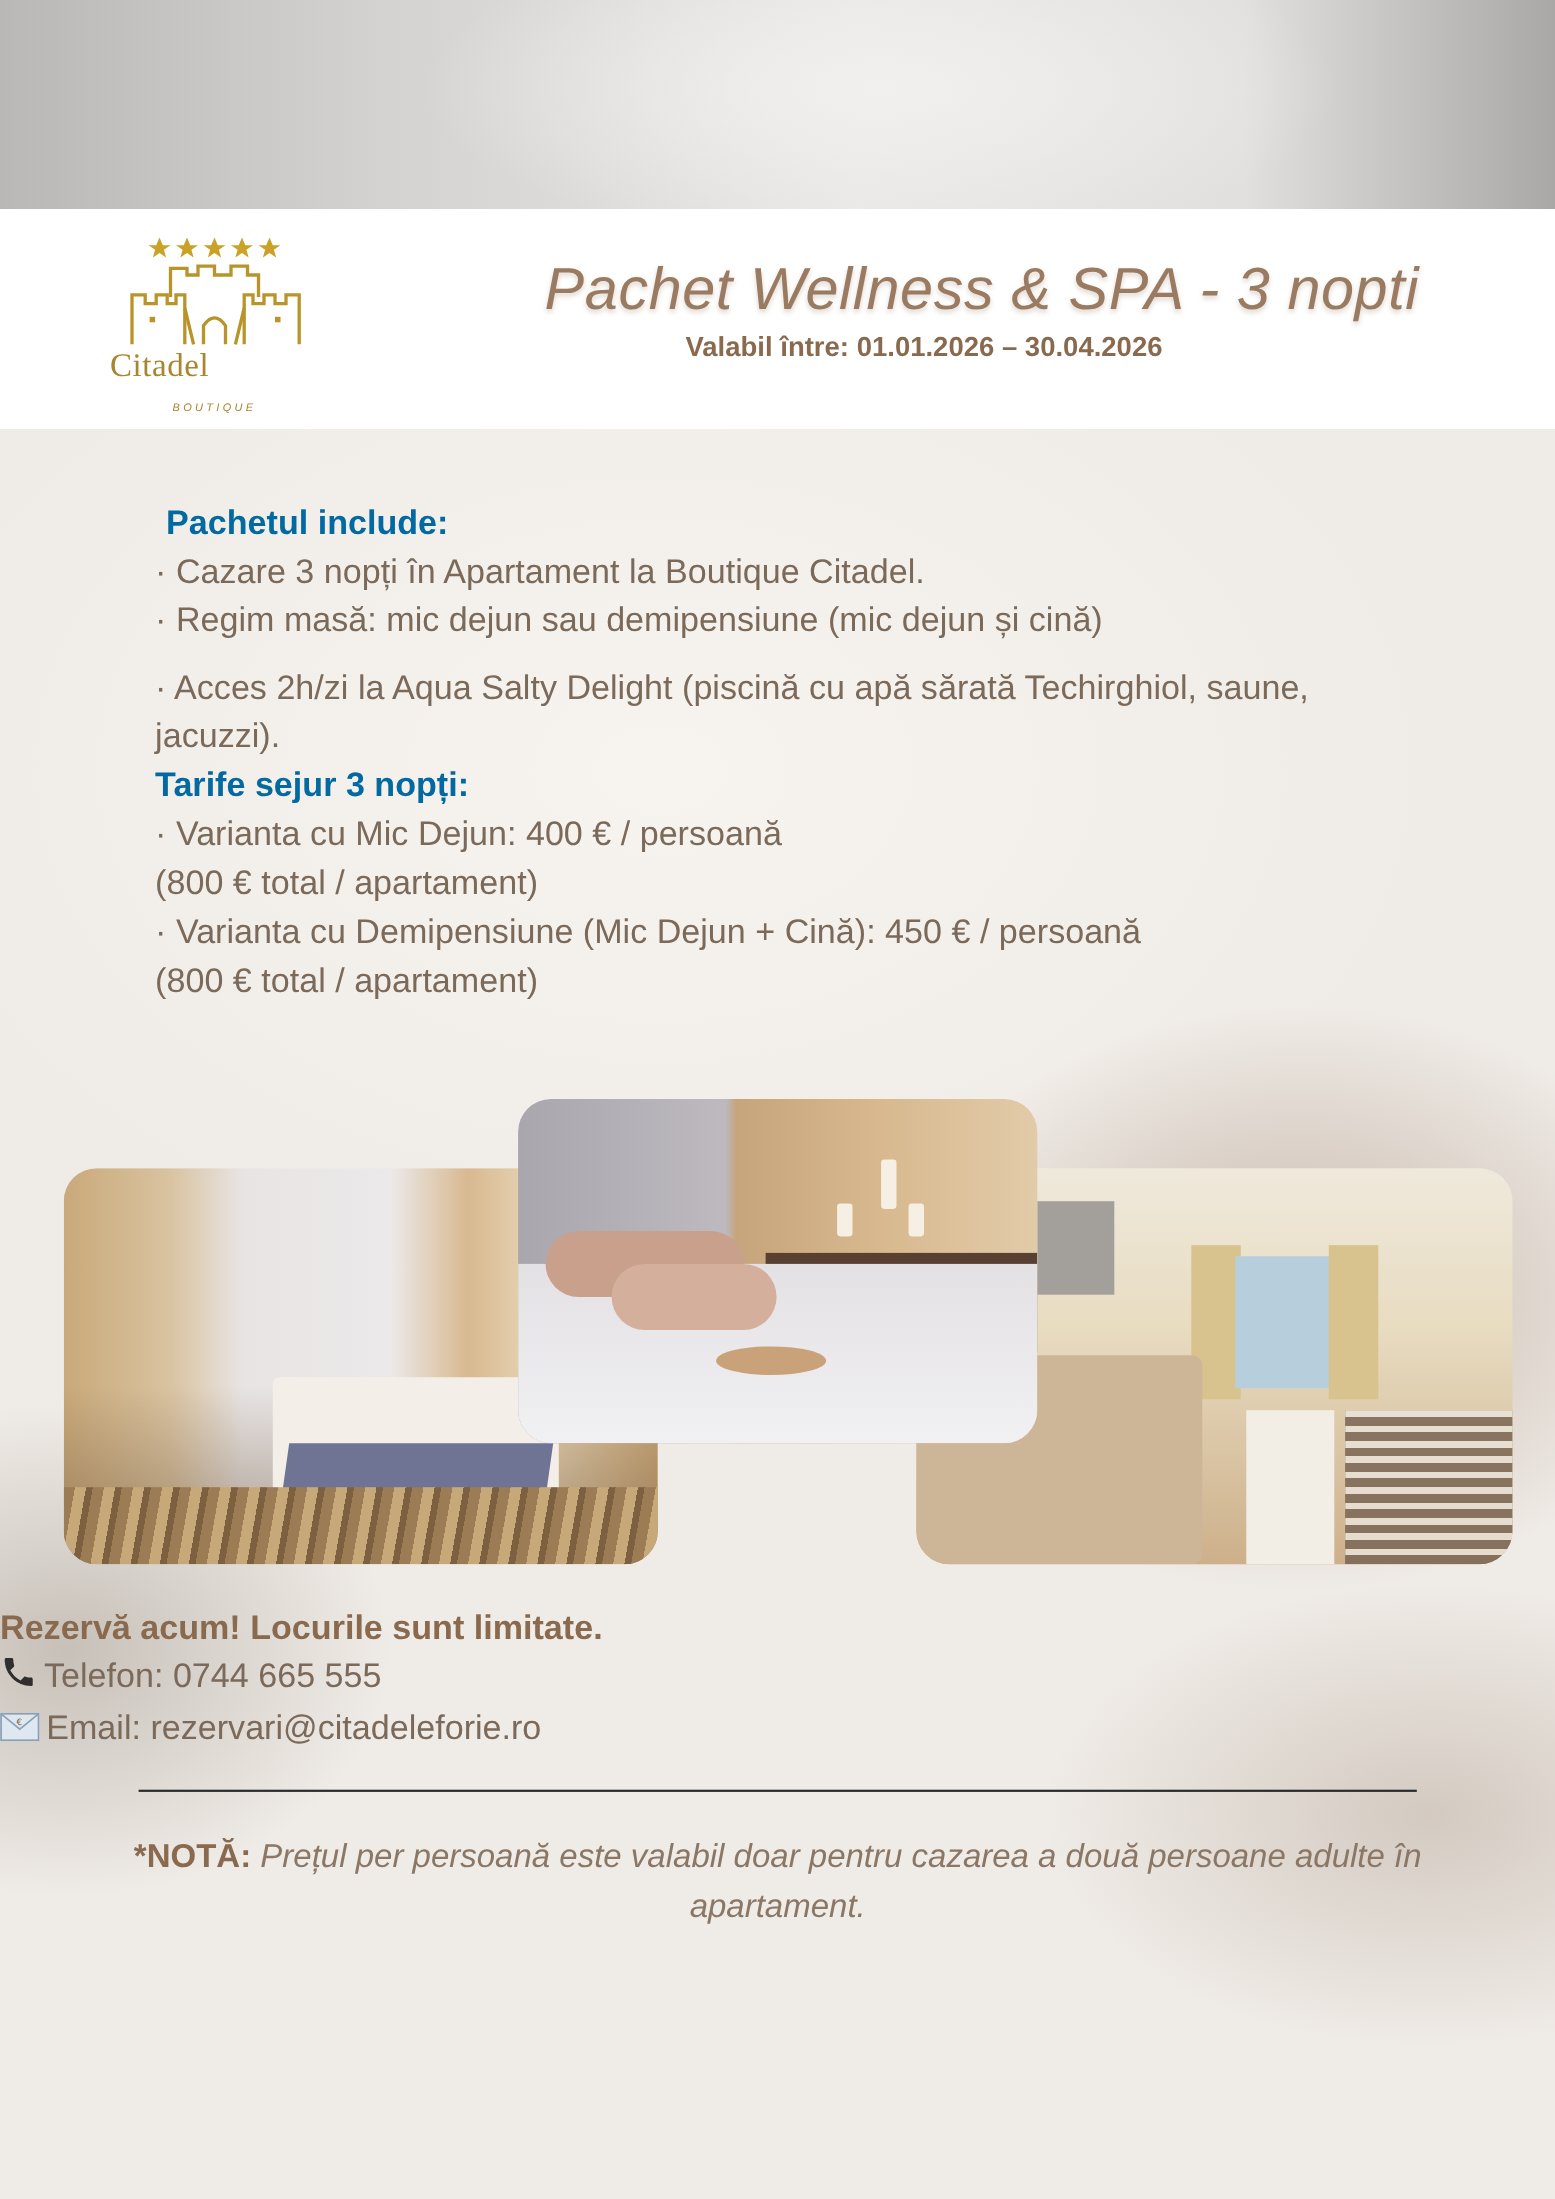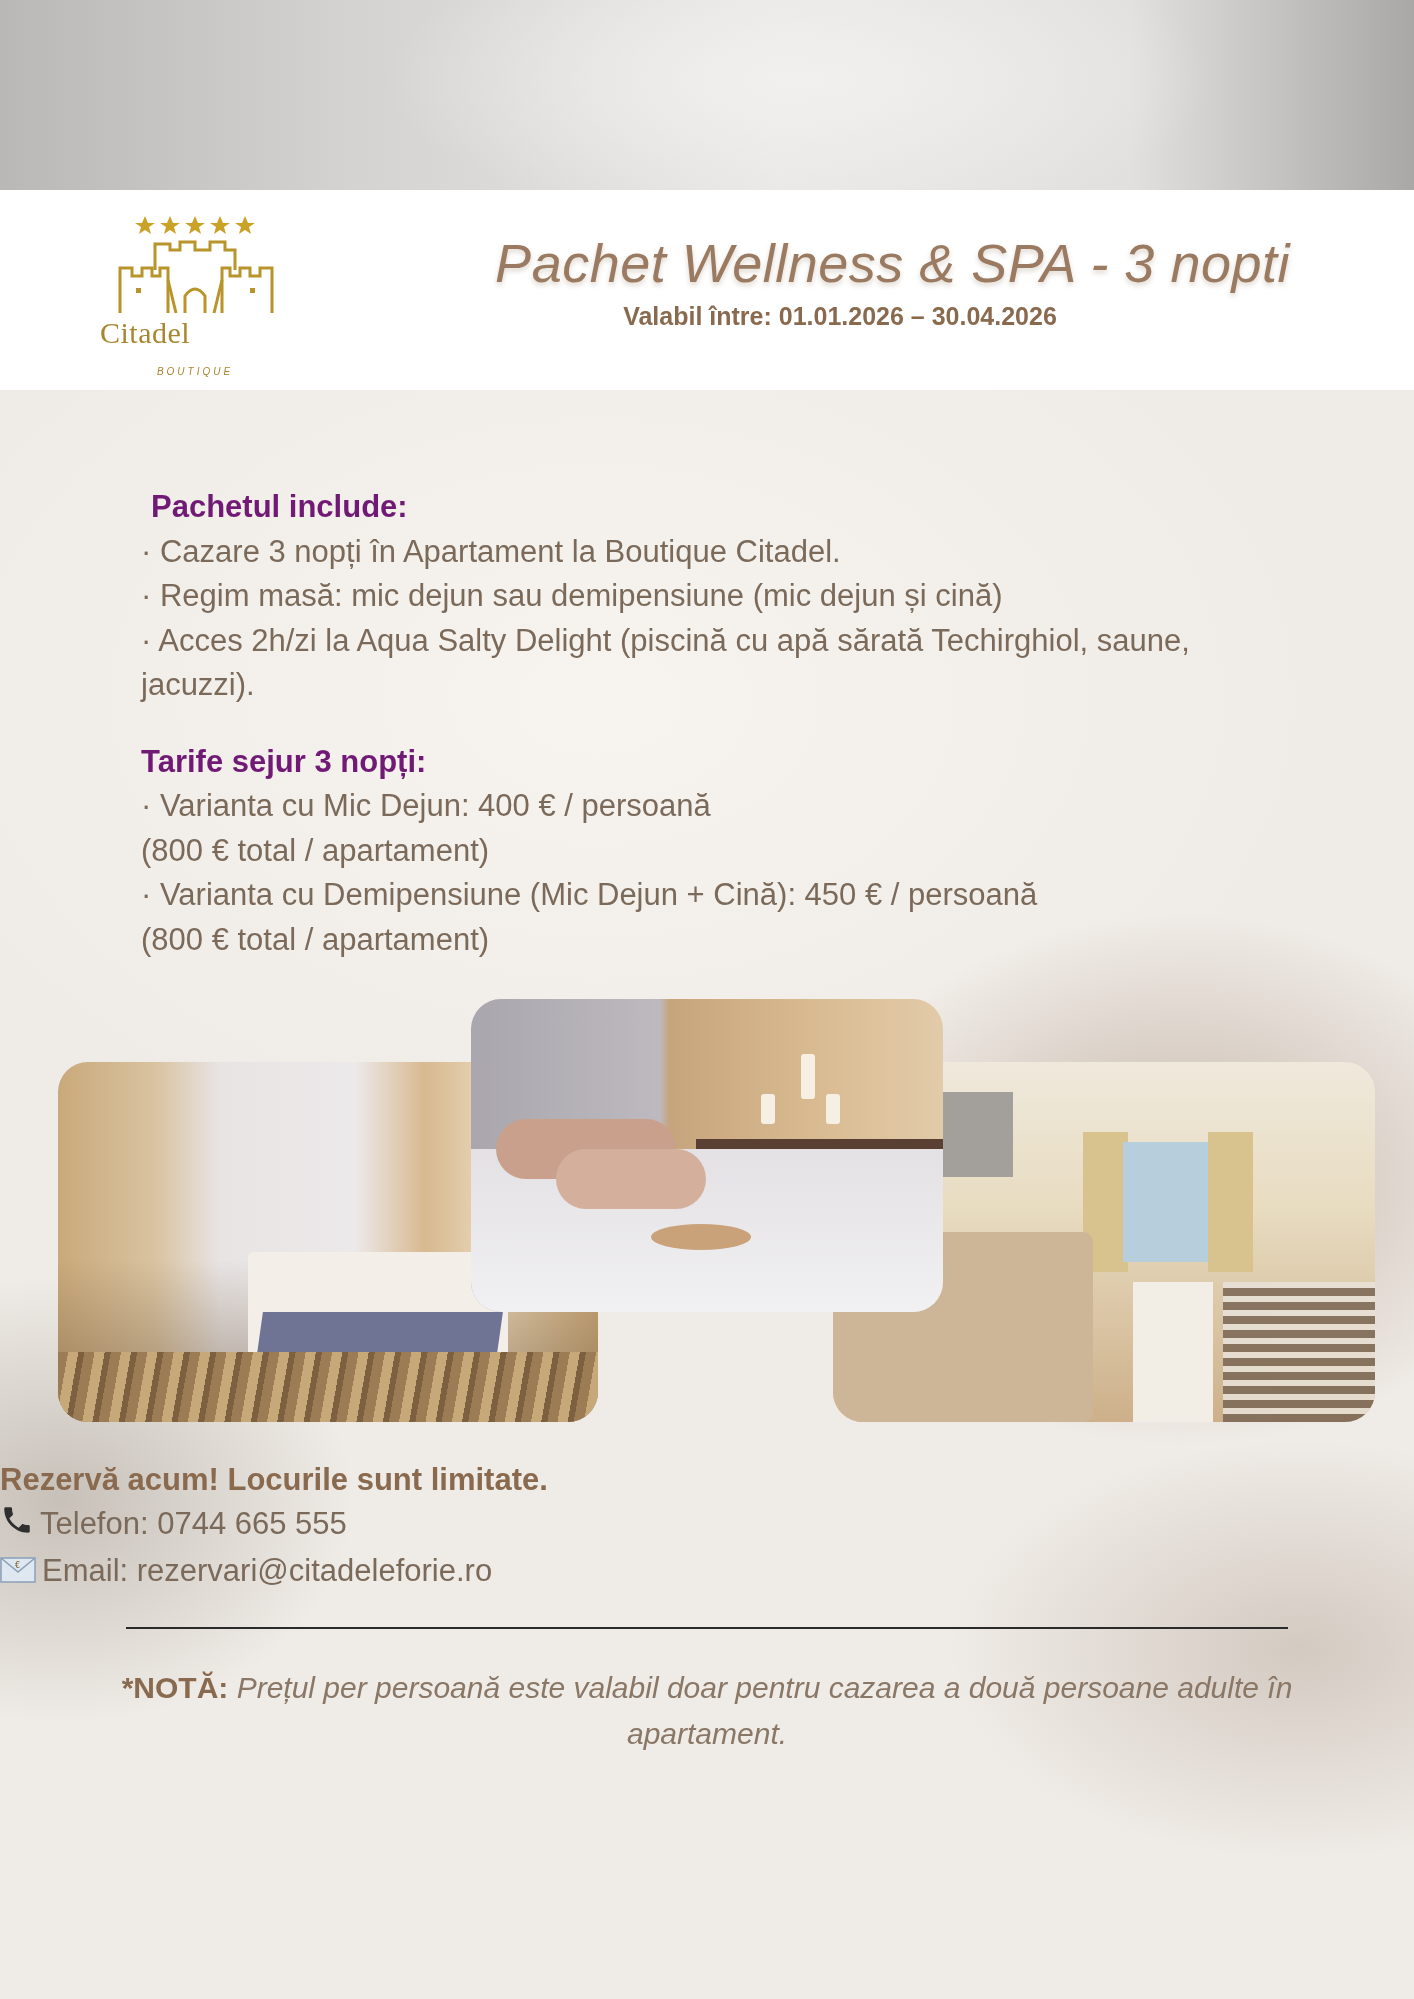--- a/index.html
+++ b/index.html
@@ -37,21 +37,21 @@
     text-shadow:0 3px 5px rgba(120,90,60,0.25);
   }
   .validity{
     position:absolute;left:390px;top:112px;width:900px;text-align:center;
     font-size:25px;font-weight:bold;color:#8a6a4e;
   }
   .content{
     position:absolute;left:141px;top:453px;width:1150px;
     font-size:31px;color:#7b6a5a;line-height:44.5px;
   }
-  .content .heading{font-weight:bold;color:#701a75;margin-top:32px;}
+  .content .heading{font-weight:bold;color:#0369a1;}
   .content .indent{padding-left:10px;}
   .gallery-photo{position:absolute;border-radius:30px;overflow:hidden;}
   .photo-bedroom{left:58px;top:1062px;width:540px;height:360px;
     background:
       linear-gradient(180deg,rgba(0,0,0,0) 55%,rgba(110,85,60,0.55) 100%),
       linear-gradient(90deg,#c9a97a 0%,#d9c3a0 18%,#e8e4e4 30%,#ece9ea 55%,#d8b990 68%,#e7d6b8 80%,#c8a676 100%);}
   .photo-bedroom .bed{position:absolute;left:190px;top:190px;width:260px;height:170px;background:#f3efe8;border-radius:6px;}
   .photo-bedroom .blanket{position:absolute;left:200px;top:250px;width:240px;height:70px;background:#6f7394;transform:skewX(-8deg);}
   .photo-bedroom .floor{position:absolute;left:0;top:290px;width:540px;height:70px;
     background:repeating-linear-gradient(100deg,#9b7c55 0 10px,#c7a979 10px 20px,#7c6040 20px 26px);}
@@ -112,21 +112,21 @@
     <div class="logo-sub">BOUTIQUE</div>
   </div>
   <div class="title">Pachet Wellness &amp; SPA - 3 nopti</div>
   <div class="validity">Valabil între: 01.01.2026 – 30.04.2026</div>
 </div>
 
 <div class="content">
   <div class="heading indent">Pachetul include:</div>
   <div>· Cazare 3 nopți în Apartament la Boutique Citadel.</div>
   <div>· Regim masă: mic dejun sau demipensiune (mic dejun și cină)</div>
-  <div style="width:1120px;">· Acces 2h/zi la Aqua Salty Delight (piscină cu apă sărată Techirghiol, saune, jacuzzi).</div>
+  <div style="width:1120px;margin-top:16px;">· Acces 2h/zi la Aqua Salty Delight (piscină cu apă sărată Techirghiol, saune, jacuzzi).</div>
   <div class="heading">Tarife sejur 3 nopți:</div>
   <div>· Varianta cu Mic Dejun: 400 € / persoană</div>
   <div>(800 € total / apartament)</div>
   <div>· Varianta cu Demipensiune (Mic Dejun + Cină): 450 € / persoană</div>
   <div>(800 € total / apartament)</div>
 </div>
 
 <div class="gallery-photo photo-bedroom">
   <div class="bed"></div>
   <div class="blanket"></div>

